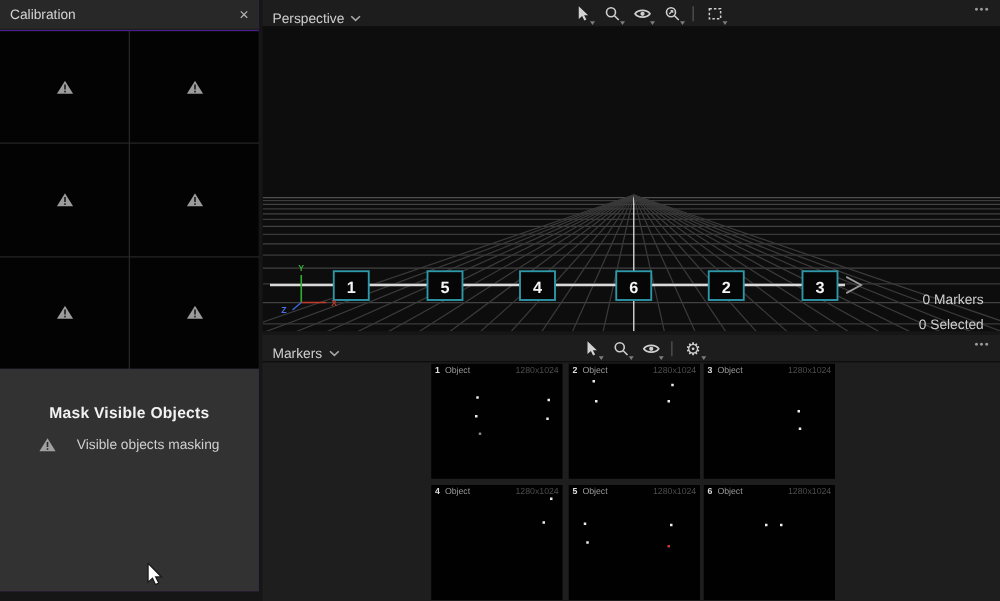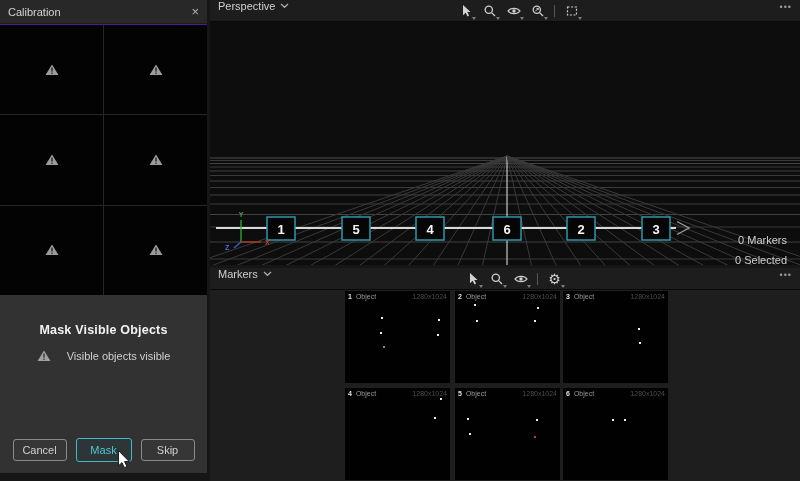--- a/index.html
+++ b/index.html
@@ -30,21 +30,21 @@
   .warn-row span { font-size:11px; color:#cfcfcf; }
   .btn-row { position:absolute; bottom:11px; left:0; width:100%; display:flex; align-items:center; justify-content:center; gap:9px; }
   .btn {
     width:54px; height:22px; background:#363636; border:1px solid #8a8a8a; border-radius:3px;
     color:#d0d0d0; font-size:11px; font-family:"Liberation Sans", sans-serif; cursor:default;
   }
   .btn.accent { width:56px; height:24px; background:#2e3536; border:1px solid #3cb9ca; color:#4fc6d6; }
   
   .panel-header {
     position:absolute; left:210px; width:590px; height:22px; background:#1d1d1d;
-    display:flex; align-items:flex-start; font-size:11px; color:#cfcfcf; border-bottom:1px solid #0a0a0a;
+    display:flex; align-items:flex-end; font-size:11px; color:#cfcfcf; border-bottom:1px solid #0a0a0a;
   }
   #persp-header { top:0; } #cams-header { top:268px; }
   .panel-title { display:flex; align-items:center; gap:5px; padding-left:8px; }
   .toolbar { position:absolute; top:0; height:22px; display:flex; align-items:center; gap:9px; }
   #persp-toolbar { left:248px; } #cams-toolbar { left:255px; }
   .tool { position:relative; width:15px; height:15px; display:flex; align-items:center; justify-content:center; }
   .tool .tick { position:absolute; right:-3px; bottom:-1px; width:0; height:0;
     border-left:2.5px solid transparent; border-right:2.5px solid transparent; border-top:3px solid #7d7d7d; }
   .tool-sep { width:1px; height:12px; background:#555; }
   .gear-glyph { font-size:14px; color:#cfcfcf; line-height:1; }
@@ -121,26 +121,21 @@
         </div>
       </div>
     <div class="cal-info">
       <h3>Mask Visible Objects</h3>
       <div class="warn-row">
         <svg width="14" height="12" viewBox="0 0 14 12">
           <polygon points="7,0.5 13.5,11 0.5,11" fill="#a0a0a0"></polygon>
           <rect x="6.35" y="3.6" width="1.3" height="4" fill="#2a2a2a"></rect>
           <rect x="6.35" y="8.6" width="1.3" height="1.3" fill="#2a2a2a"></rect>
         </svg>
-        <span>Visible objects visible</span>
-      </div>
-      <div class="btn-row">
-        <button class="btn">Cancel</button>
-        <button class="btn accent">Mask</button>
-        <button class="btn">Skip</button>
+        <span>Visible objects masking</span>
       </div>
     </div>
   </section>
 
   <section class="panel-header" id="persp-header">
     <div class="panel-title">
       <span>Perspective</span>
       <svg width="9" height="6" viewBox="0 0 9 6">
         <polyline points="1,1 4.5,4.3 8,1" fill="none" stroke="#a8a8a8" stroke-width="1.3"></polyline>
       </svg>

